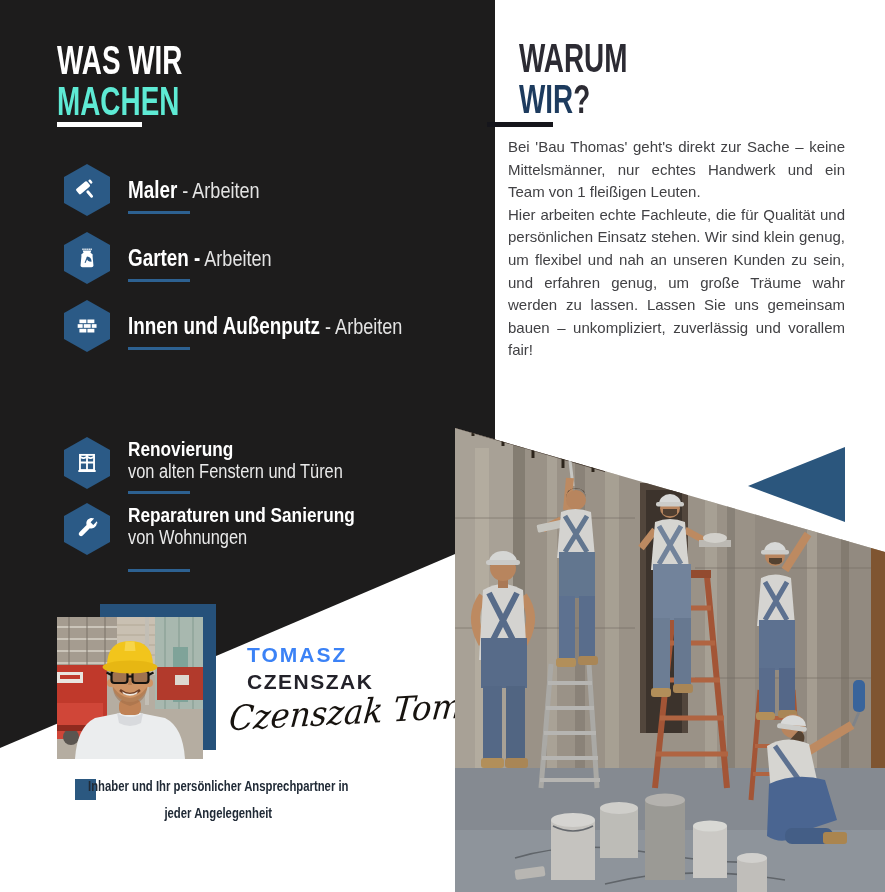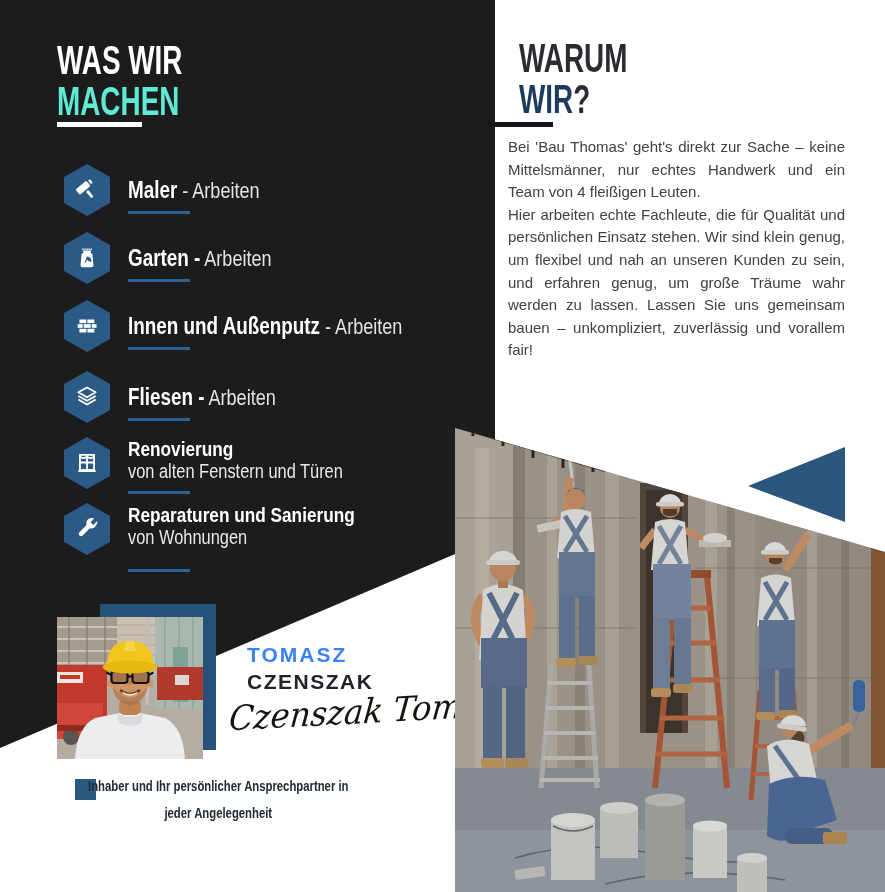--- a/index.html
+++ b/index.html
@@ -112,33 +112,20 @@
               <rect x="16.4" y="10.3" width="4.4" height="3.4"></rect>
             <rect x="5" y="14.6" width="6.4" height="3.4"></rect>
               <rect x="12.4" y="14.6" width="6.4" height="3.4"></rect>
           </g>
         </svg>
       </div>
       <div class="svc-text"><span class="b">Innen und Außenputz</span><span class="r"> - Arbeiten</span></div>
       <div class="svc-u" style="top:47px;"></div>
     </div>
 
-    <div class="svc" style="top:371px;">
-      <div class="hex">
-        <svg width="26" height="26" viewBox="0 0 24 24">
-          <g fill="none" stroke="#ffffff" stroke-width="1.6" stroke-linejoin="round">
-            <path d="M12 3.2 L20 7.7 12 12.2 4 7.7Z"></path>
-            <path d="M4 11 L12 15.5 20 11"></path>
-            <path d="M4 14.4 L12 18.9 20 14.4"></path>
-          </g>
-        </svg>
-      </div>
-      <div class="svc-text"><span class="b">Fliesen -</span><span class="r"> Arbeiten</span></div>
-      <div class="svc-u" style="top:47px;"></div>
-    </div>
 
     <div class="svc" style="top:437px;">
       <div class="hex">
         <svg width="26" height="26" viewBox="0 0 24 24">
           <g stroke="#ffffff" stroke-width="1.7" fill="none">
             <rect x="5.5" y="4.5" width="13" height="14"></rect>
             <path d="M12 4.5v14M5.5 11.5h13"></path>
           </g>
           <path fill="#ffffff" d="M5.5 4.5q3.2 4.6 6.5 0q3.3 4.6 6.5 0v2.2q-3.2 3.4-6.5 0q-3.3 3.4-6.5 0z"></path>
           <rect x="4" y="18.5" width="16" height="1.8" fill="#ffffff"></rect>
@@ -229,21 +216,21 @@
     <span class="capline">jeder Angelegenheit</span>
   </div>
 
   <div class="rp-title">
     <div class="rt1"><span class="condT">WARUM</span></div>
     <div class="rt1"><span class="condT"><span class="rt2b">WIR</span><span class="rt2d">?</span></span></div>
   </div>
   <div class="rt-underline"></div>
 
   <div class="body-text">
-    <p>Bei 'Bau Thomas' geht's direkt zur Sache – keine Mittelsmänner, nur echtes Handwerk und ein Team von 4 fleißigen Leuten.</p>
+    <p>Bei 'Bau Thomas' geht's direkt zur Sache – keine Mittelsmänner, nur echtes Handwerk und ein Team von 1 fleißigen Leuten.</p>
     <p>Hier arbeiten echte Fachleute, die für Qualität und persönlichen Einsatz stehen. Wir sind klein genug, um flexibel und nah an unseren Kunden zu sein, und erfahren genug, um große Träume wahr werden zu lassen. Lassen Sie uns gemeinsam bauen – unkompliziert, zuverlässig und vorallem fair!</p>
   </div>
 
   <div class="blue-triangle"></div>
 
   <div class="worksite-wrap">
     <svg viewBox="0 0 430 464" preserveAspectRatio="none">
 
       <rect width="430" height="360" fill="#a79d90"></rect>
       <rect x="0" width="58" height="360" fill="#b7aea1"></rect>

